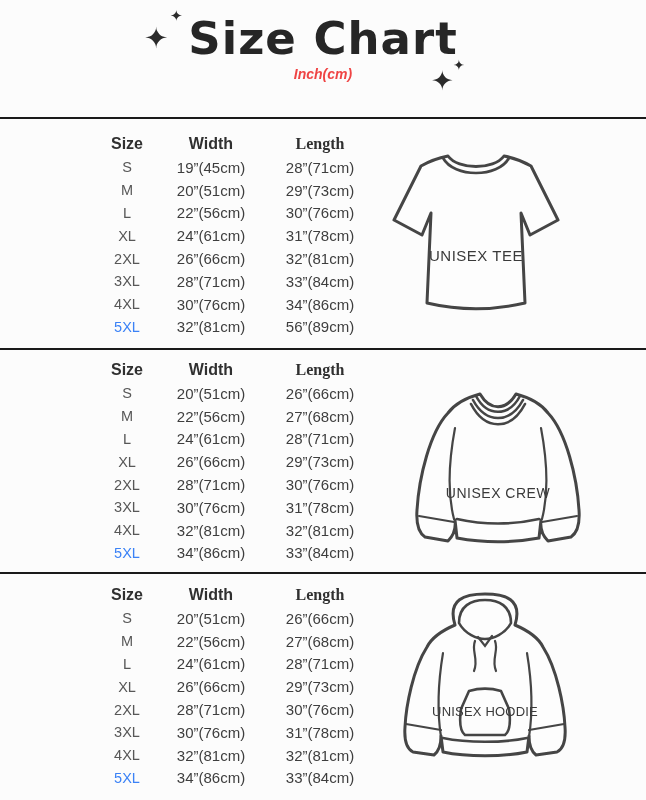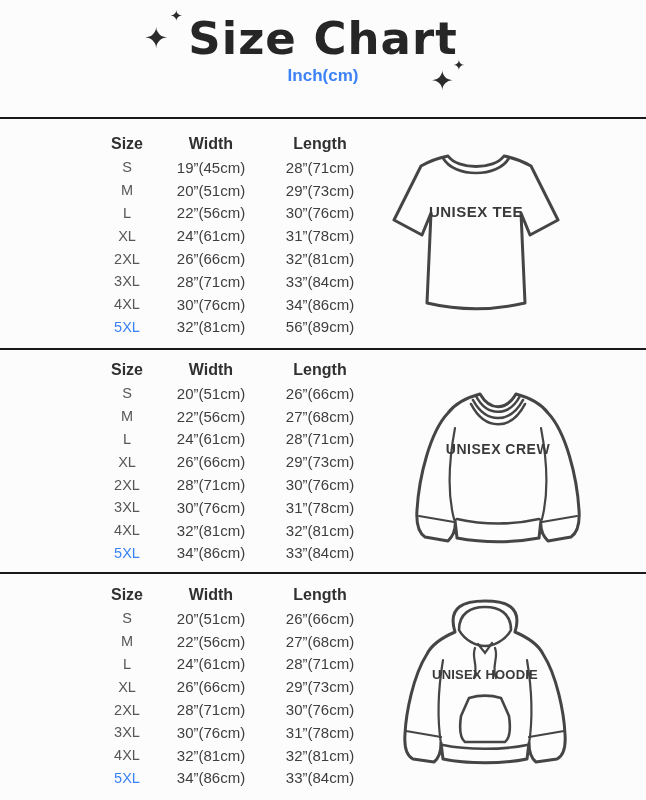--- a/index.html
+++ b/index.html
@@ -7,52 +7,52 @@
     position:relative;width:646px;height:800px;margin:0 auto;
     background:#fcfcfc;overflow:hidden;
     font-family:"Liberation Sans", sans-serif;color:#3d3d3d;
   }
   
   .chart-header{position:relative;height:117px;border-bottom:2px solid #1a1a1a;text-align:center;}
   .page-title{
     margin:0;padding-top:13px;font-family:"DejaVu Sans",sans-serif;
     font-weight:800;font-size:45px;line-height:1.15;color:#262626;letter-spacing:1px;
   }
-  .subtitle{font-size:17px;font-weight:700;color:#3b82f6;margin-top:1px;}
+  .subtitle{font-size:14px;font-weight:700;color:#ef4444;margin-top:1px;font-style:italic;}
   .sparkle{position:absolute;color:#2b2b2b;line-height:1;}
   .sp-left-small{left:170px;top:8px;font-size:15px;}
   .sp-left-big{left:144px;top:24px;font-size:29px;}
   .sp-right-small{left:453px;top:58px;font-size:14px;}
   .sp-right-big{left:431px;top:68px;font-size:27px;}
   
   .garment-section{position:relative;}
   .sec-tee{height:229px;border-bottom:2px solid #1a1a1a;}
   .sec-crew{height:222px;border-bottom:2px solid #1a1a1a;}
   .sec-hoodie{height:228px;}
   
   .size-table{position:absolute;left:96px;border-collapse:collapse;table-layout:fixed;}
   .sec-tee  .size-table{top:12px;}
   .sec-crew .size-table{top:7px;}
   .sec-hoodie .size-table{top:8px;}
   .size-table th{font-size:16px;font-weight:700;color:#303030;height:25px;text-align:center;padding:0;}
   .size-table td{font-size:15px;height:22.8px;text-align:center;padding:0;color:#3e3e3e;white-space:nowrap;}
   .col-size{width:62px;}
   .col-width{width:106px;}
-  .col-length{width:112px;}
+  .col-length{width:112px;font-family:Liberation Serif, serif;}
   td.size-cell{color:#575757;font-size:14.5px;}
   tr.dim td.size-cell{color:#3b82f6;}
   
   .illus{position:absolute;}
   .illus svg{display:block;width:100%;height:100%;}
   .illus-tee{left:386px;top:26px;width:180px;height:172px;}
   .illus-crew{left:410px;top:31px;width:176px;height:170px;}
-  .illus-hoodie{left:397px;top:24px;width:176px;height:172px;}
+  .illus-hoodie{left:397px;top:17px;width:176px;height:172px;}
   .garment-label{
     position:absolute;left:0;right:0;text-align:center;
-    font-weight:700;color:#3a3a3a;
+    font-weight:400;color:#3a3a3a;margin-top:44px;
   }
   .illus-tee .garment-label{top:34%;font-size:15px;letter-spacing:.5px;}
   .illus-crew .garment-label{top:35%;font-size:14px;letter-spacing:.5px;}
   .illus-hoodie .garment-label{top:40%;font-size:13px;letter-spacing:.2px;}
   .line{fill:none;stroke:#454545;stroke-width:2.6;stroke-linecap:round;stroke-linejoin:round;}
   .fillshape{fill:#fdfdfd;stroke:#454545;stroke-width:3;stroke-linejoin:round;}
   .thin{fill:none;stroke:#454545;stroke-width:2.2;stroke-linecap:round;}
 </style>
 </head>
 <body>

